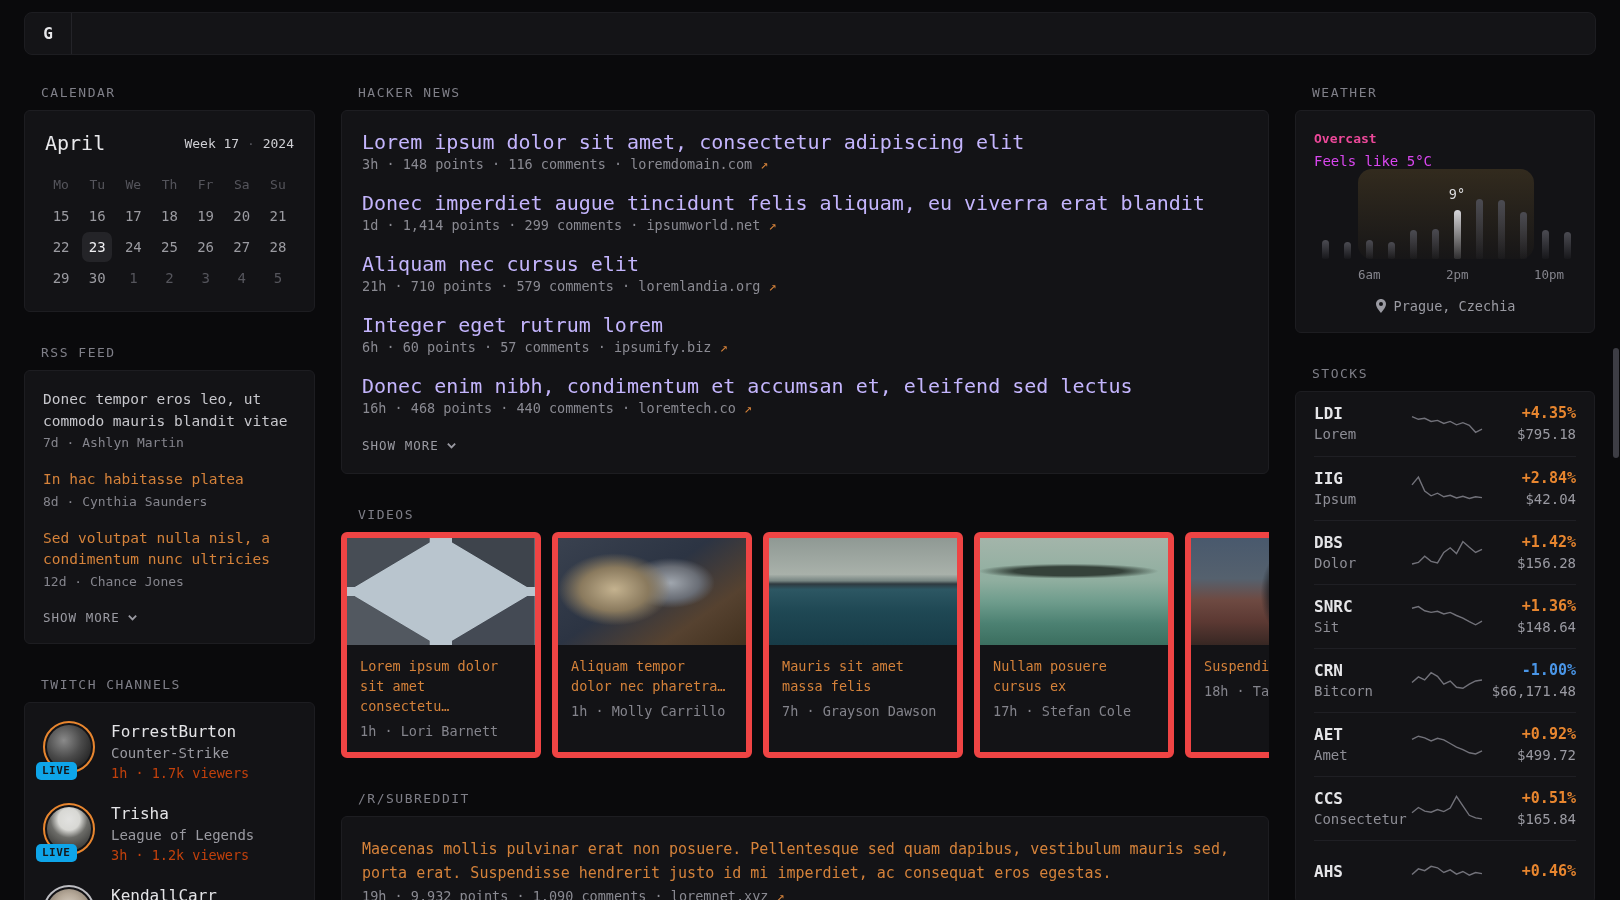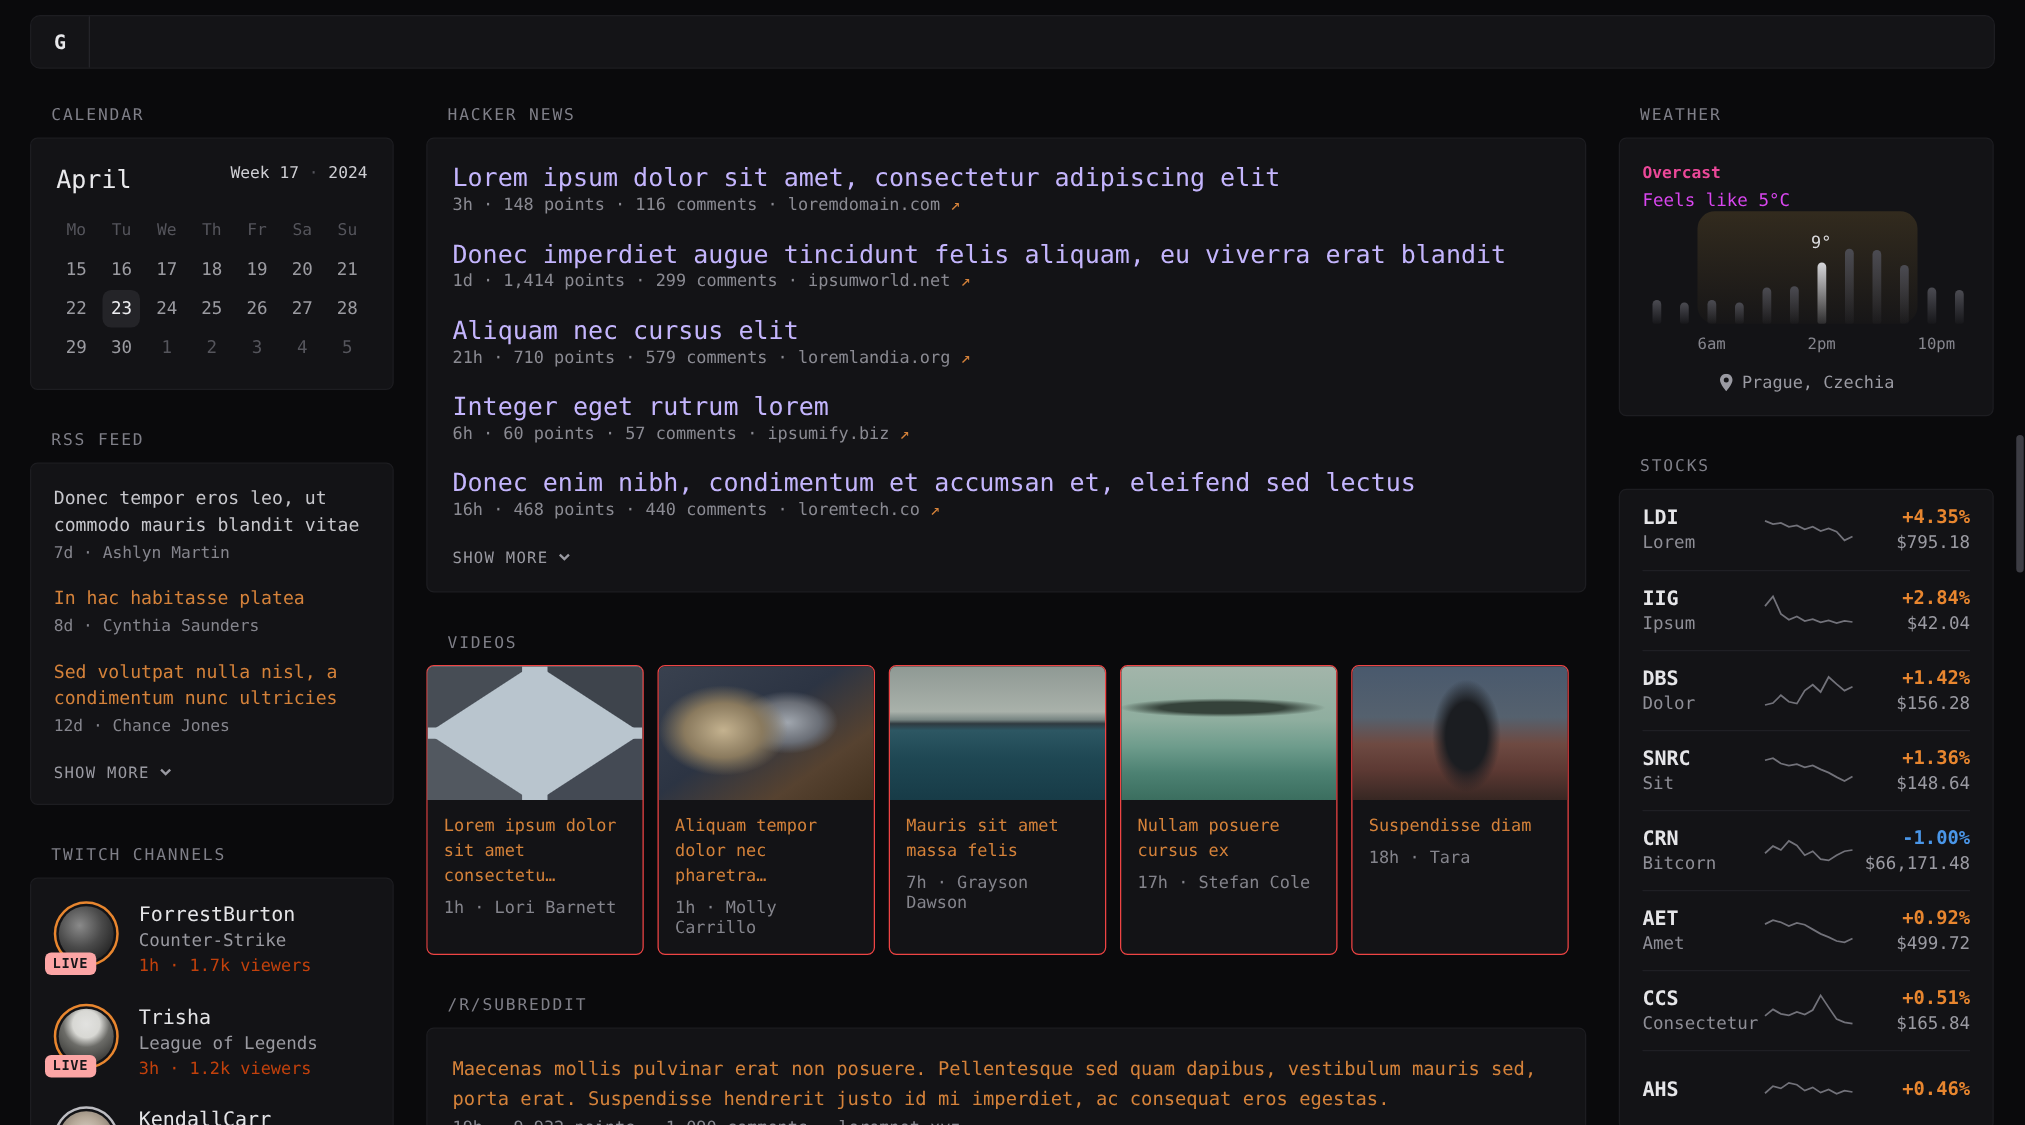--- a/index.html
+++ b/index.html
@@ -40,21 +40,21 @@
     margin:0 0 10px 17px; white-space:pre;
   }
   .sec { margin-bottom:33px; }
   .sec:last-child { margin-bottom:0; }
   .card {
     background:#131316; border:1px solid #1d1d21; border-radius:6px;
     padding:18px;
   }
 
   
-  .cal-head { display:flex; justify-content:space-between; align-items:flex-start; padding:2px 2px 0 2px; }
+  .cal-head { display:flex; justify-content:space-between; align-items:center; padding:2px 2px 0 2px; }
   .cal-month { font-size:20px; color:#e9e9ec; }
   .cal-week { font-size:13px; color:#cfcfd4; }
   .cal-week .dot { color:#55555c; }
   .cal-grid { display:grid; grid-template-columns:repeat(7,1fr); justify-items:center; align-items:center; }
   .cal-wd { margin-top:22px; }
   .cal-wd span { font-size:13px; color:#55555c; height:18px; }
   .cal-days { margin-top:6px; row-gap:1px; }
   .cal-day {
     width:30px; height:30px; display:flex; align-items:center; justify-content:center;
     font-size:14px; color:#9b9ba1; border-radius:7px;
@@ -76,39 +76,39 @@
   
   .tw-row { display:flex; gap:16px; margin-bottom:20px; }
   .tw-row:last-child { margin-bottom:0; }
   .tw-av-wrap { position:relative; width:52px; height:52px; flex:none; }
   .tw-av {
     width:52px; height:52px; border-radius:50%; border:2px solid #e8862f; padding:2px;
   }
   .tw-av.offline { border-color:#bcbcc1; }
   .tw-av .photo { width:100%; height:100%; border-radius:50%; }
   .live-badge {
-    position:absolute; left:-7px; bottom:-7px; background:#fca5a5; color:#17171a;
+    position:absolute; left:-7px; bottom:-7px; background:#0ea5e9; color:#17171a;
     font-size:11px; font-weight:bold; padding:2.5px 6px; border-radius:5px; letter-spacing:.5px;
   }
   .tw-name { font-size:16px; color:#e4e4e7; line-height:22px; cursor:pointer; }
   .tw-game { font-size:14px; color:#9a9aa1; line-height:20px; }
   .tw-meta { font-size:13.5px; color:#c2410c; line-height:20px; }
 
   
   .hn-card { padding:20px; }
   .hn-item { margin-bottom:17px; }
   .hn-title { font-size:20px; line-height:22px; color:#c4b5fd; cursor:pointer; display:block; }
   .hn-meta { font-size:13.5px; line-height:22px; color:#8a8a92; }
   .hn-domain { color:#8a8a92; cursor:pointer; }
   .ext-arrow { color:#d5823a; }
 
   
   .vid-row { display:flex; gap:11px; overflow:hidden; }
   .vid-card {
-    width:174px; flex:none; background:#131316; border:1px solid #ef4444; border-radius:6px;
+    width:200px; flex:none; background:#131316; border:6px solid #ef4444; border-radius:6px;
     overflow:hidden; cursor:pointer;
   }
   .vid-thumb { width:100%; height:107px; }
   .vid-title { font-size:13.5px; line-height:20px; color:#d5823a; padding:11px 13px 0 13px; }
   .vid-meta { font-size:13.5px; color:#84848c; padding:7px 13px 13px 13px; }
   .thumb-pillars-sky {
     background-color:#b9c5ce;
     background-image:
       linear-gradient(to bottom right,#474d55 0%,#474d55 54%,transparent 55%),
       linear-gradient(to bottom left,#3e444c 0%,#3e444c 54%,transparent 55%),

